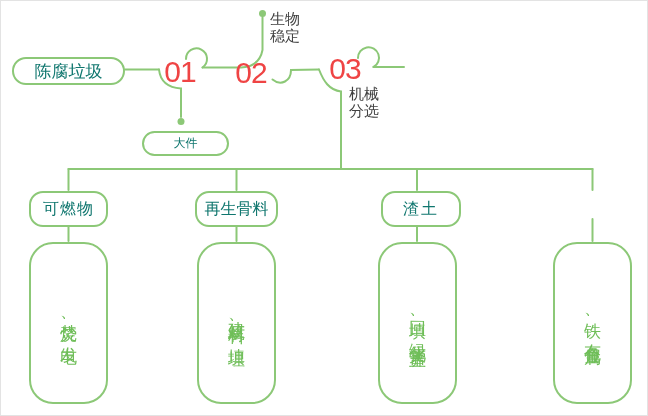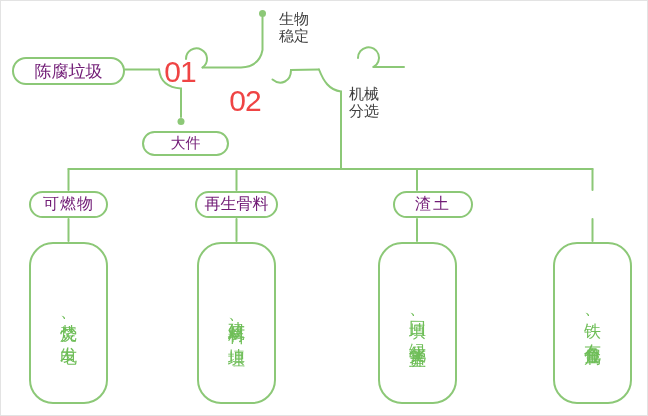--- a/index.html
+++ b/index.html
@@ -4,43 +4,43 @@
 <style>
   html,body{margin:0;padding:0;background:#fff;}
   .stage{
     position:relative;width:648px;height:416px;background:#ffffff;
     box-sizing:border-box;border:1px solid #e3e3e3;overflow:hidden;
     font-family:"Liberation Sans",sans-serif;
   }
   .lines{position:absolute;left:0;top:0;}
   .pill{
     position:absolute;box-sizing:border-box;border:2px solid #8CC877;
-    color:#701a75;display:flex;align-items:center;justify-content:center;
+    color:#0f766e;display:flex;align-items:center;justify-content:center;
     background:#fff;white-space:nowrap;
   }
   .pill.source{left:11px;top:56px;width:113px;height:28px;border-radius:14px;font-size:17px;}
-  .pill.bulky{left:141px;top:130px;width:87px;height:25px;border-radius:13px;font-size:15px;}
-  .pill.cat{top:190px;height:27px;border-radius:14px;font-size:16px;letter-spacing:1px;}
+  .pill.bulky{left:141px;top:130px;width:87px;height:25px;border-radius:13px;font-size:12px;}
+  .pill.cat{top:190px;height:36px;border-radius:14px;font-size:16px;letter-spacing:1px;}
   .pill.cat1{left:28px;width:79px;}
   .pill.cat2{left:194px;width:83px;letter-spacing:0;justify-content:center;}
-  .pill.cat3{left:392px;width:80px;letter-spacing:2px;}
+  .pill.cat3{left:380px;width:80px;letter-spacing:2px;}
   .pill.cat4{left:550px;width:83px;letter-spacing:0;}
   .stepnum{
     position:absolute;width:36px;height:30px;line-height:30px;text-align:center;
     color:#ef4444;font-size:30px;font-weight:300;letter-spacing:-1px;
   }
   .num01{left:161px;top:56px;}
-  .num02{left:226px;top:57px;margin-top:28px;}
+  .num02{left:232px;top:57px;}
   .num03{left:326px;top:53px;}
   .steplabel{
     position:absolute;width:34px;color:#404040;font-size:15px;line-height:17px;
     word-break:break-all;
   }
   .lbl-bulky{left:133px;top:86px;}
-  .lbl-bio{left:278px;top:9px;}
+  .lbl-bio{left:269px;top:9px;}
   .lbl-mech{left:348px;top:84px;}
   .rbox{
     position:absolute;top:241px;width:79px;height:162px;box-sizing:border-box;
     border:2px solid #8CC877;border-radius:24px;background:#fff;
     display:flex;align-items:center;justify-content:center;
   }
   .rbox .vtext{
     writing-mode:vertical-rl;color:#6FBE58;font-size:17px;letter-spacing:2px;
     line-height:1;white-space:nowrap;
   }
@@ -83,20 +83,21 @@
     <path d="M416,218 V240"></path>
     <path d="M591.5,218 V240"></path>
   </svg>
 
   <div class="pill source">
     <span>陈腐垃圾</span>
   </div>
 
   <div class="stepnum num01">01</div>
   <div class="stepnum num02">02</div>
+  <div class="stepnum num03">03</div>
 
   <div class="steplabel lbl-bio">生物稳定</div>
   <div class="steplabel lbl-mech">机械分选</div>
 
   <div class="pill bulky">
     <span>大件</span>
   </div>
 
   <div class="pill cat cat1">
     <span>可燃物</span>

